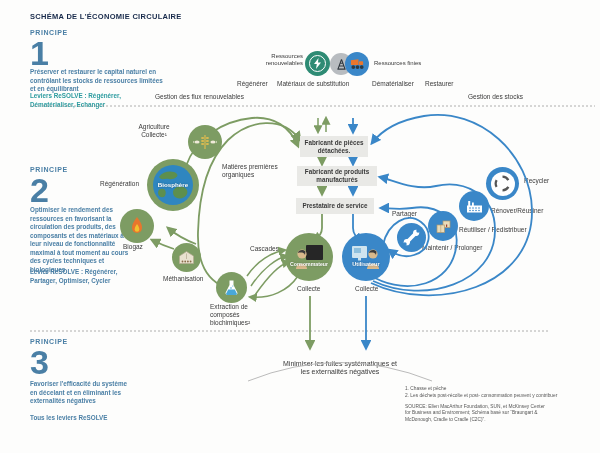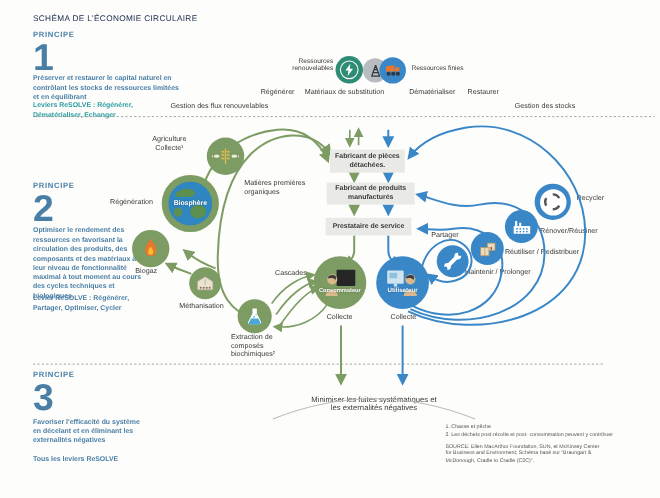--- a/index.html
+++ b/index.html
@@ -61,21 +61,21 @@
       <line x1="353" y1="187" x2="353" y2="194" marker-end="url(#mb)"></line>
       <path d="M353 214 L353 228 C353 234 357 238 361 242" marker-end="url(#mb)"></path>
       <line x1="366" y1="296" x2="366" y2="348" marker-end="url(#mb)"></line>
       <path d="M383 245 C388 222 408 212 421 222 C433 231 431 250 414 255 C405 258 396 255 389 250" marker-end="url(#mb)"></path>
       <path d="M375 278 C408 295 450 285 456 248 C461 218 436 204 412 208 C399 210 388 208 381 208" marker-end="url(#mb)"></path>
       <path d="M373 281 C425 305 495 283 495 230 C495 193 463 180 436 186 C414 191 393 180 380 177" marker-end="url(#mb)"></path>
       <path d="M371 283 C435 313 533 288 532 210 C531 155 480 107 424 116 C400 120 382 130 372 143" marker-end="url(#mb)"></path>
     </g>
   </svg>
 
-  <div class="lbl" style="left:30px;top:12px;font-size:7.5px;font-weight:normal;color:#17294a;letter-spacing:0.3px;">SCHÉMA DE L'ÉCONOMIE CIRCULAIRE</div>
+  <div class="lbl" style="left:30px;top:12px;font-size:7.5px;font-weight:bold;color:#17294a;letter-spacing:0.3px;">SCHÉMA DE L'ÉCONOMIE CIRCULAIRE</div>
 
   <div class="kicker" style="left:30px;top:29px;">PRINCIPE</div>
   <div class="bignum" style="left:30px;top:36px;">1</div>
   <div class="ptext" style="left:30px;top:68px;width:138px;">Préserver et restaurer le capital naturel en contrôlant les stocks de ressources limitées et en équilibrant</div>
   <div class="levers" style="left:30px;top:92px;width:130px;">Leviers ReSOLVE : Régénérer, Dématérialiser, Echanger</div>
 
   <div class="kicker" style="left:30px;top:166px;">PRINCIPE</div>
   <div class="bignum" style="left:30px;top:173px;">2</div>
   <div class="ptext" style="left:30px;top:206px;width:104px;">Optimiser le rendement des ressources en favorisant la circulation des produits, des composants et des matériaux à leur niveau de fonctionnalité maximal à tout moment au cours des cycles techniques et biologiques</div>
   <div class="ptext" style="left:30px;top:268px;width:100px;">Levier ReSOLVE : Régénérer, Partager, Optimiser, Cycler</div>

